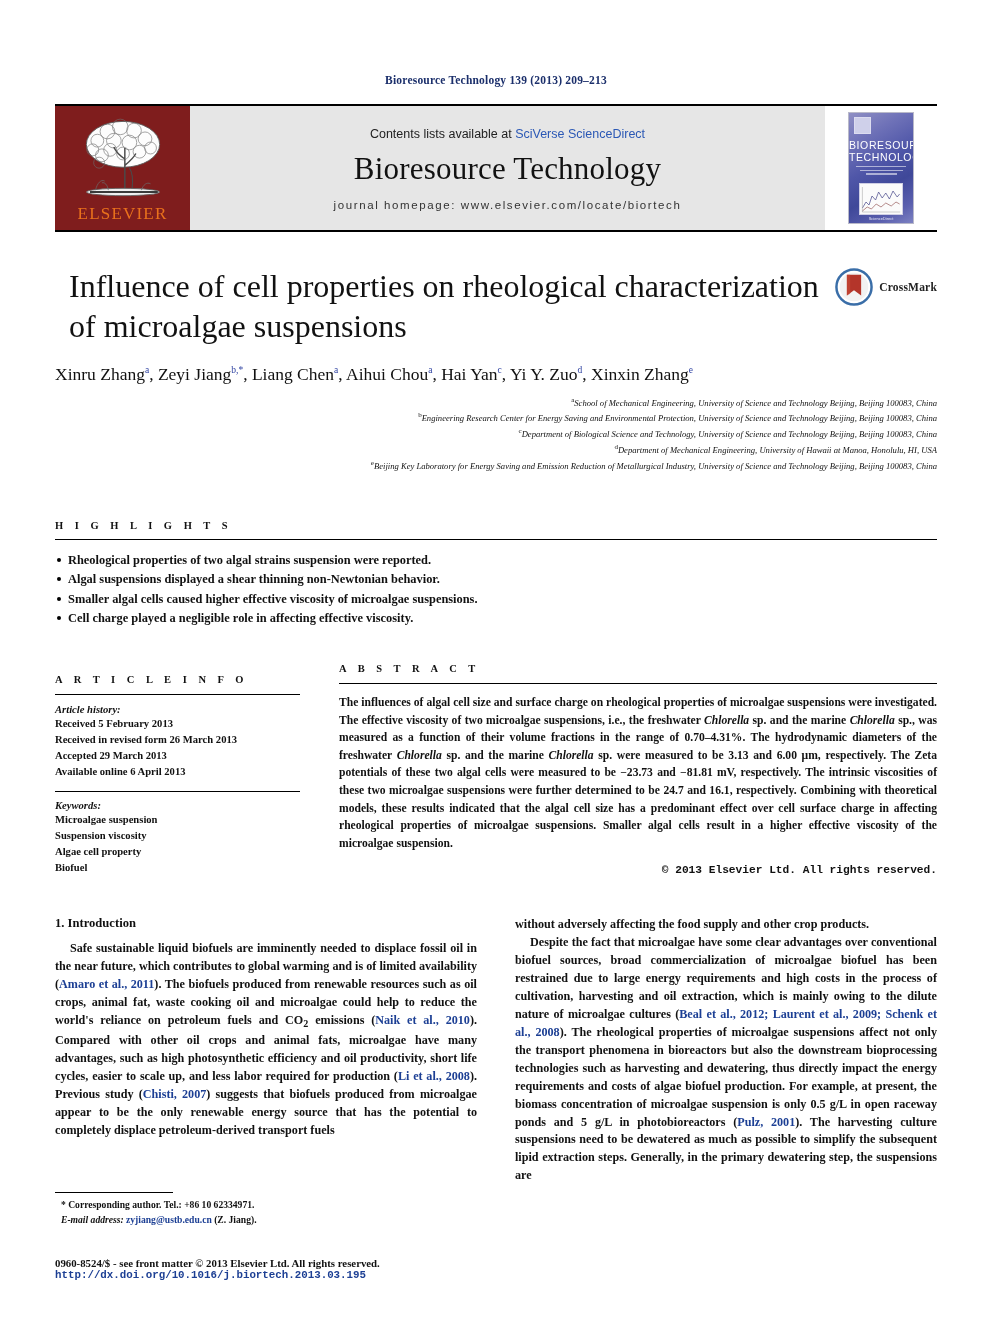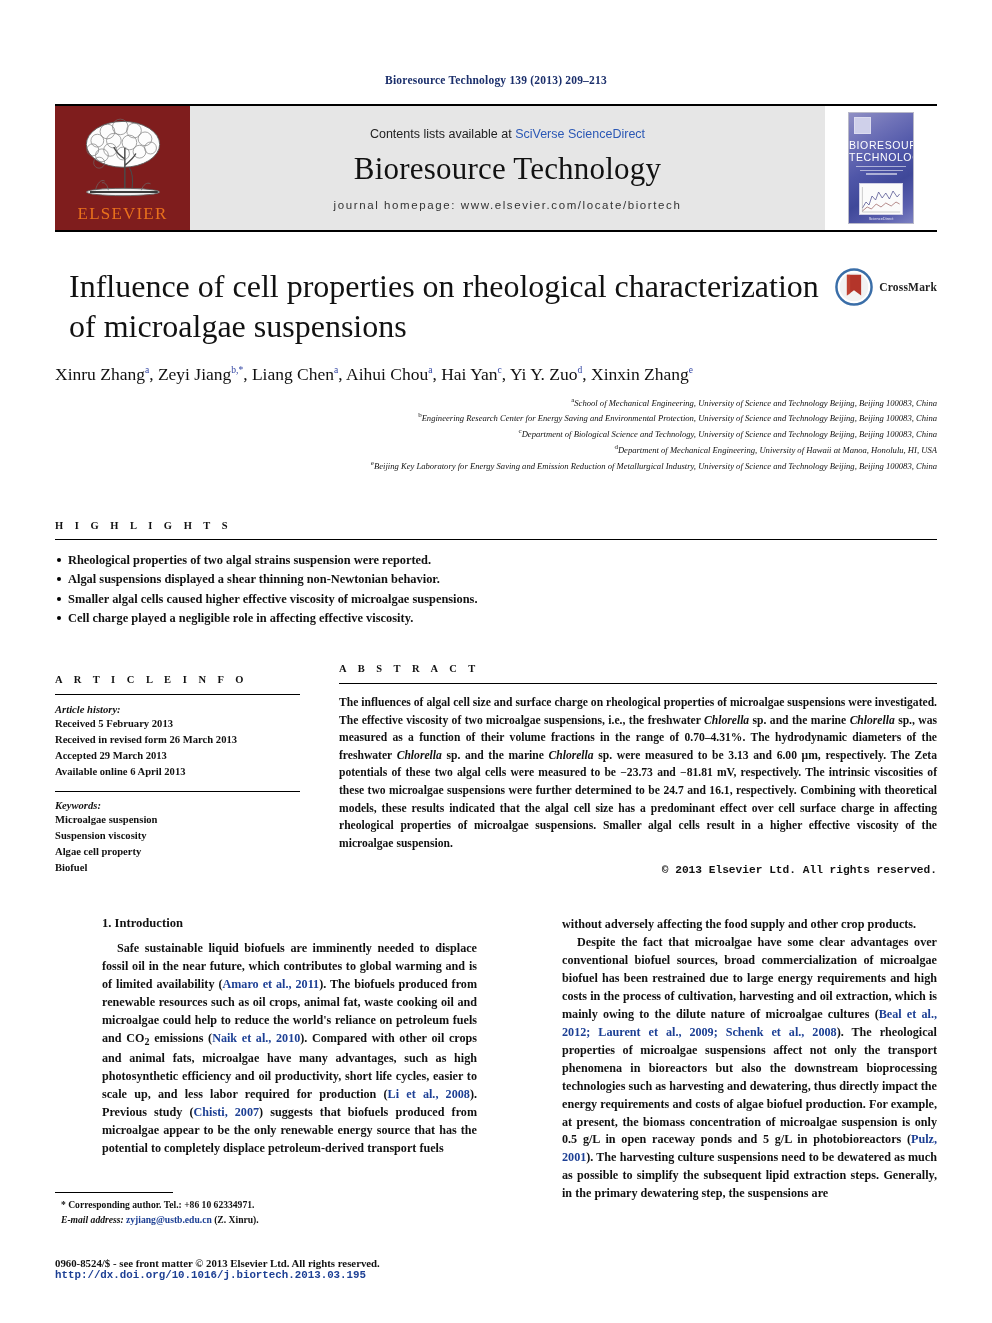--- a/index.html
+++ b/index.html
@@ -182,21 +182,21 @@
     text-align: justify; margin:0;
   }
   .abs-text i { font-style: italic; }
   .abs-copy {
     font-family:Liberation Mono, monospace; font-weight:bold;
     font-size: 11.2px; color:#111; text-align:right; margin-top: 12px;
   }
 
   
   .bodyrow { margin-top: 40px; display:flex; gap: 38px; }
-  .bodycol { flex:1 1 0; width:420px;margin-left:47px; }
+  .bodycol { flex:1 1 0; width:420px; }
   .body-h {
     font-family:"Liberation Serif", serif; font-weight:bold;
     font-size: 12.6px; color:#111; margin:0 0 9px 0;
   }
   .para {
     font-family:"Liberation Serif", serif; font-weight:bold;
     font-size: 12.15px; line-height: 1.475; color:#111;
     text-align: justify; margin:0; text-indent: 15px;
   }
   .para + .para { margin-top:0; }
@@ -379,21 +379,21 @@
         </div>
     </div>
   </div>
 
   <div class="footnotes">
     <div class="fn-rule"></div>
     <div class="fn">* Corresponding author. Tel.: +86 10 62334971.</div>
     <div class="fn">
       <i>E-mail address:</i>
       <a href="#">zyjiang@ustb.edu.cn</a>
-      <span>(Z. Xinru).</span>
+      <span>(Z. Jiang).</span>
     </div>
   </div>
 
   <div class="footer">
     <div class="footer-line1">0960-8524/$ - see front matter © 2013 Elsevier Ltd. All rights reserved.</div>
     <div class="footer-line2">http://dx.doi.org/10.1016/j.biortech.2013.03.195</div>
   </div>
 
 </div>
 

